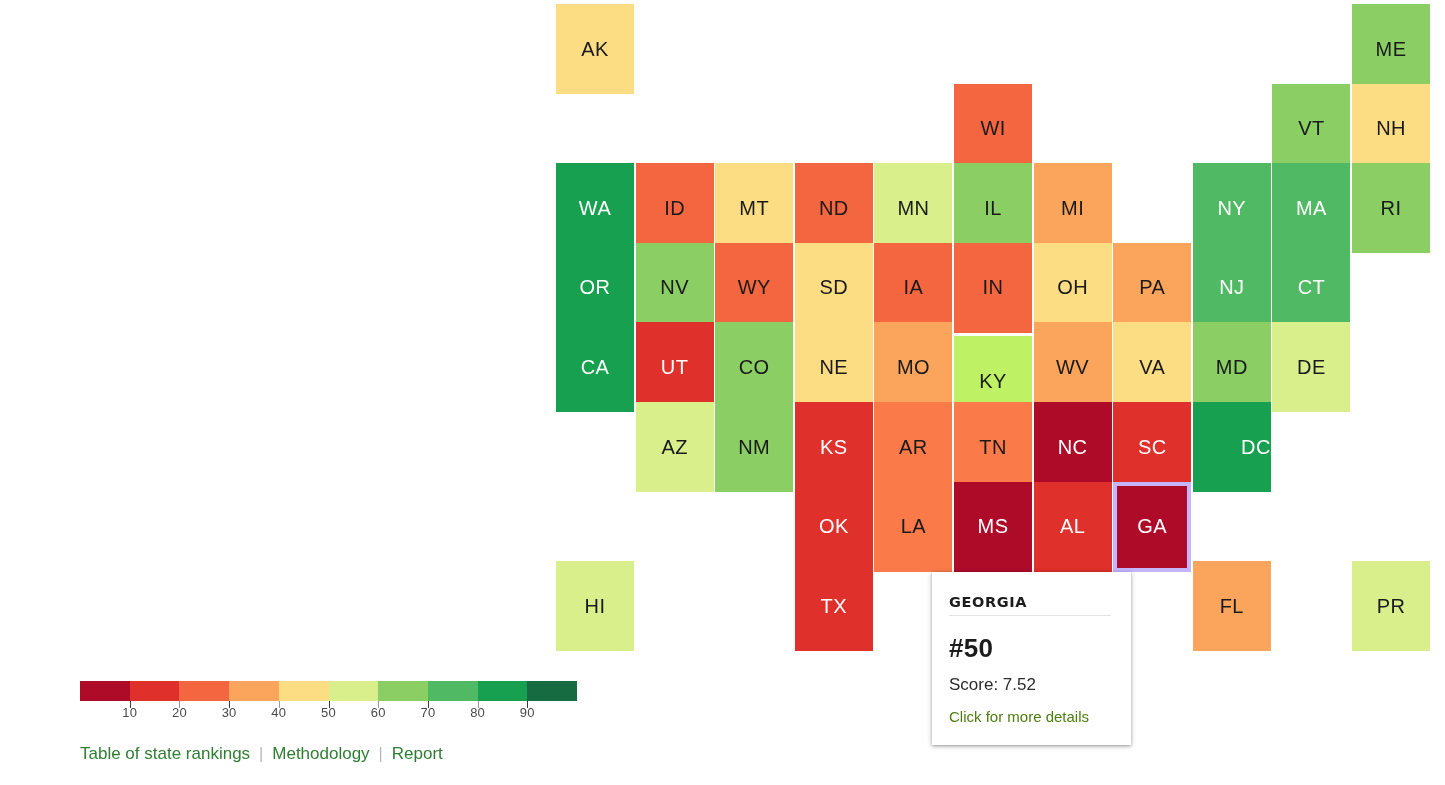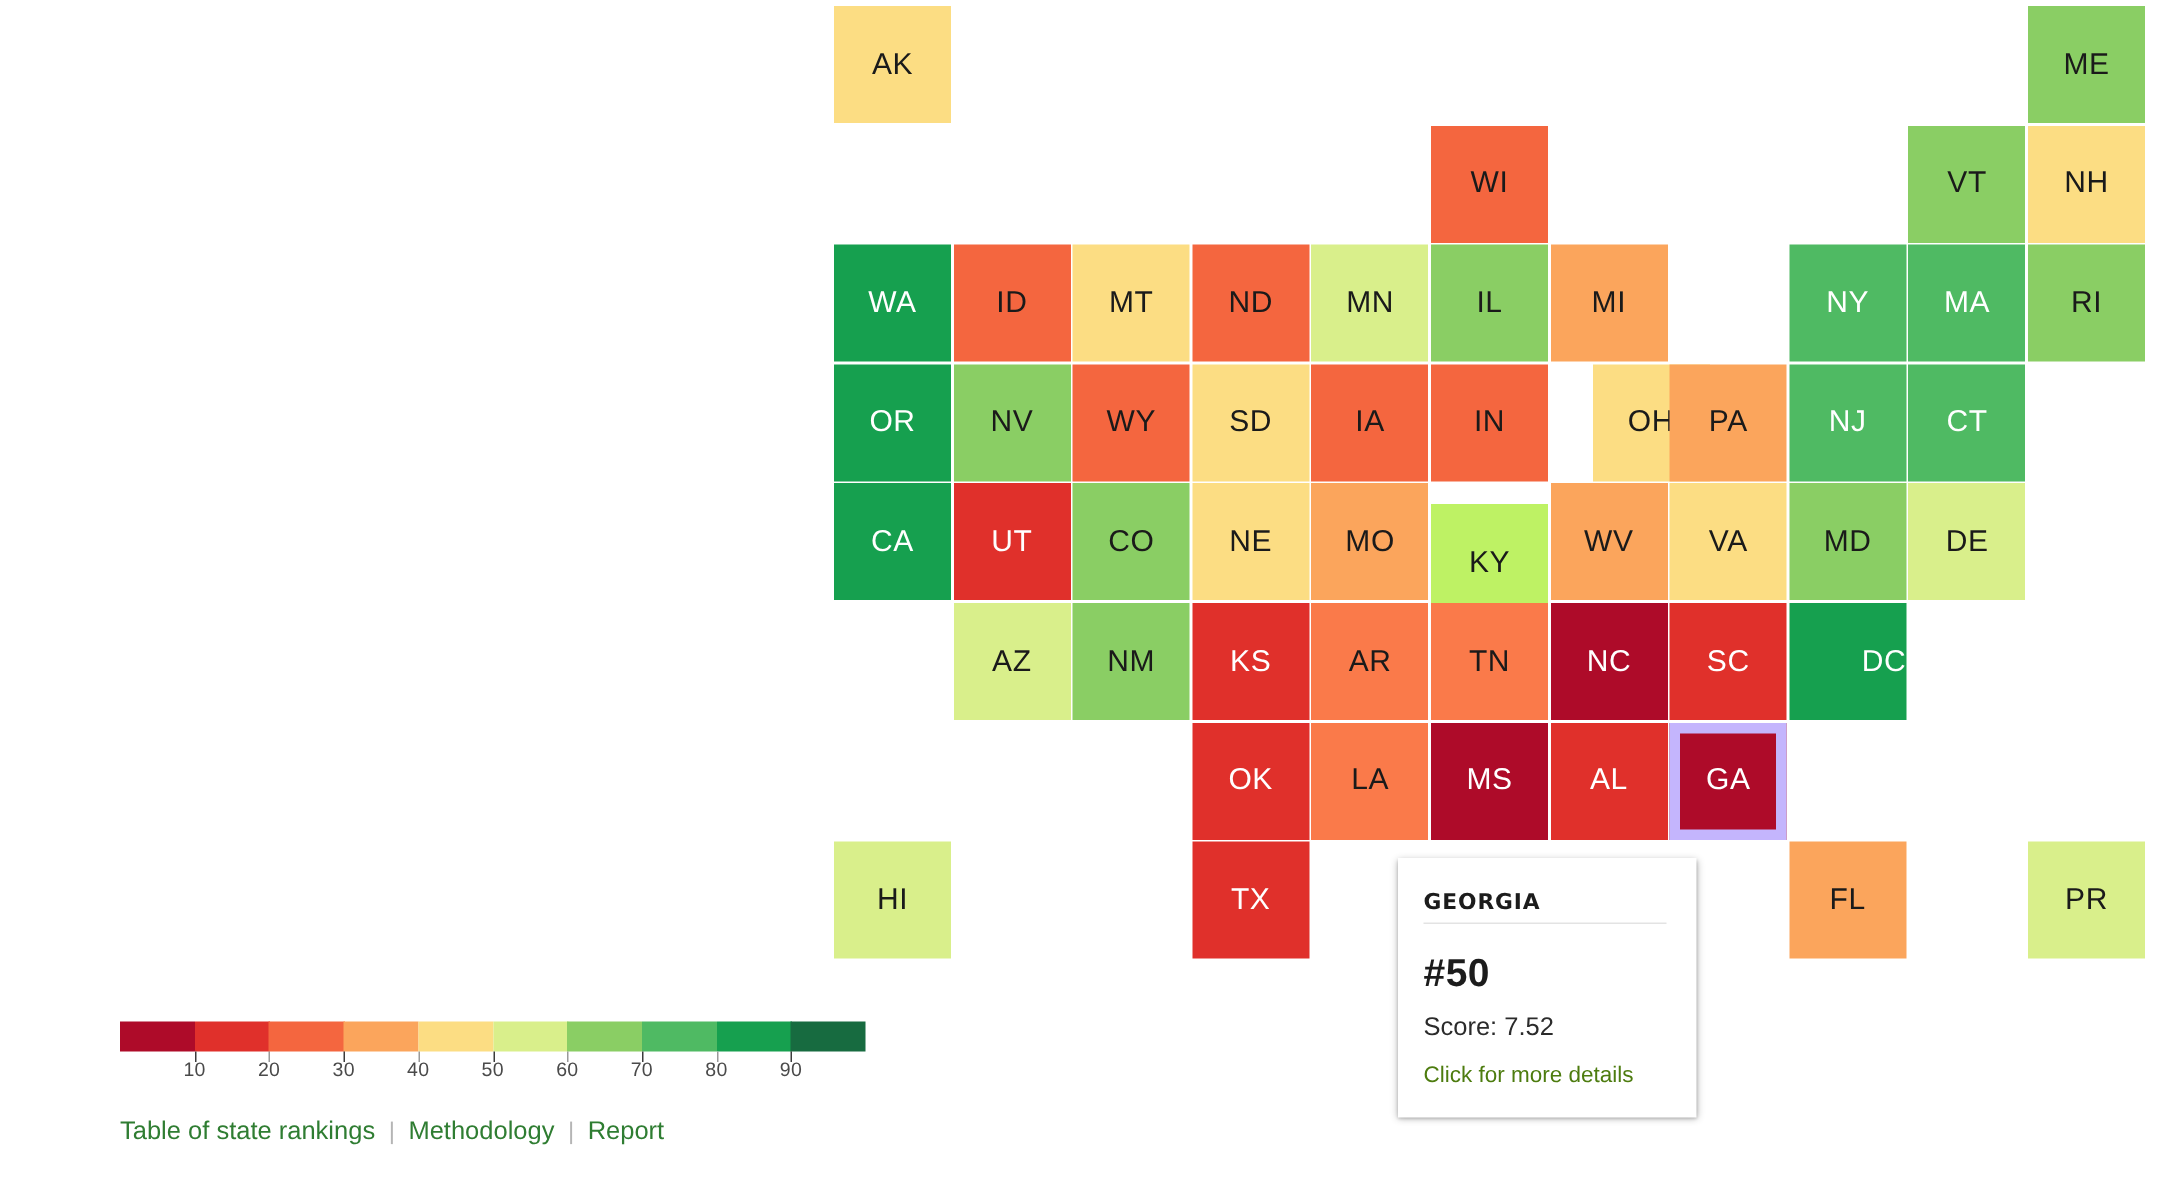--- a/index.html
+++ b/index.html
@@ -21,34 +21,34 @@
   #tilemap {
     position: absolute;
     left: 556px;
     top: 2px;
     width: 880px;
     height: 640px;
   }
   .tile {
     position: absolute;
     width: 78px;
-    height: 78px;
+    height: 90px;
     box-sizing: border-box;
     display: flex;
     align-items: center;
     justify-content: center;
     font-size: 20px;
     font-weight: 400;
     letter-spacing: 0.4px;
     color: #1a1a1a;
     user-select: none;
   }
   .tile.light-label { color: #ffffff; }
   .tile.selected {
-    border: 7px solid #c4b5fd;
+    border: 4px solid #c4b5fd;
     z-index: 5;
   }
 
   
   #legend {
     position: absolute;
     left: 80px;
     top: 681px;
     width: 497px;
     height: 20px;
@@ -194,21 +194,21 @@
     </div>
     <div class="tile" style="left: 238.8px; top: 240.8px; background: rgb(252, 221, 131);">
       <span>SD</span>
     </div>
     <div class="tile" style="left: 318.4px; top: 240.8px; background: rgb(244, 102, 63);">
       <span>IA</span>
     </div>
     <div class="tile" style="left: 398px; top: 240.8px; background: rgb(244, 102, 63);">
       <span>IN</span>
     </div>
-    <div class="tile" style="left: 477.6px; top: 240.8px; background: rgb(252, 221, 131); margin-left: 28px;">
+    <div class="tile" style="left: 477.6px; top: 240.8px; background: rgb(252, 221, 131);">
       <span>OH</span>
     </div>
     <div class="tile" style="left: 557.2px; top: 240.8px; background: rgb(251, 165, 92);">
       <span>PA</span>
     </div>
     <div class="tile light-label" style="left: 636.8px; top: 240.8px; background: rgb(79, 186, 99);">
       <span>NJ</span>
     </div>
     <div class="tile light-label" style="left: 716.4px; top: 240.8px; background: rgb(79, 186, 99);">
       <span>CT</span>

